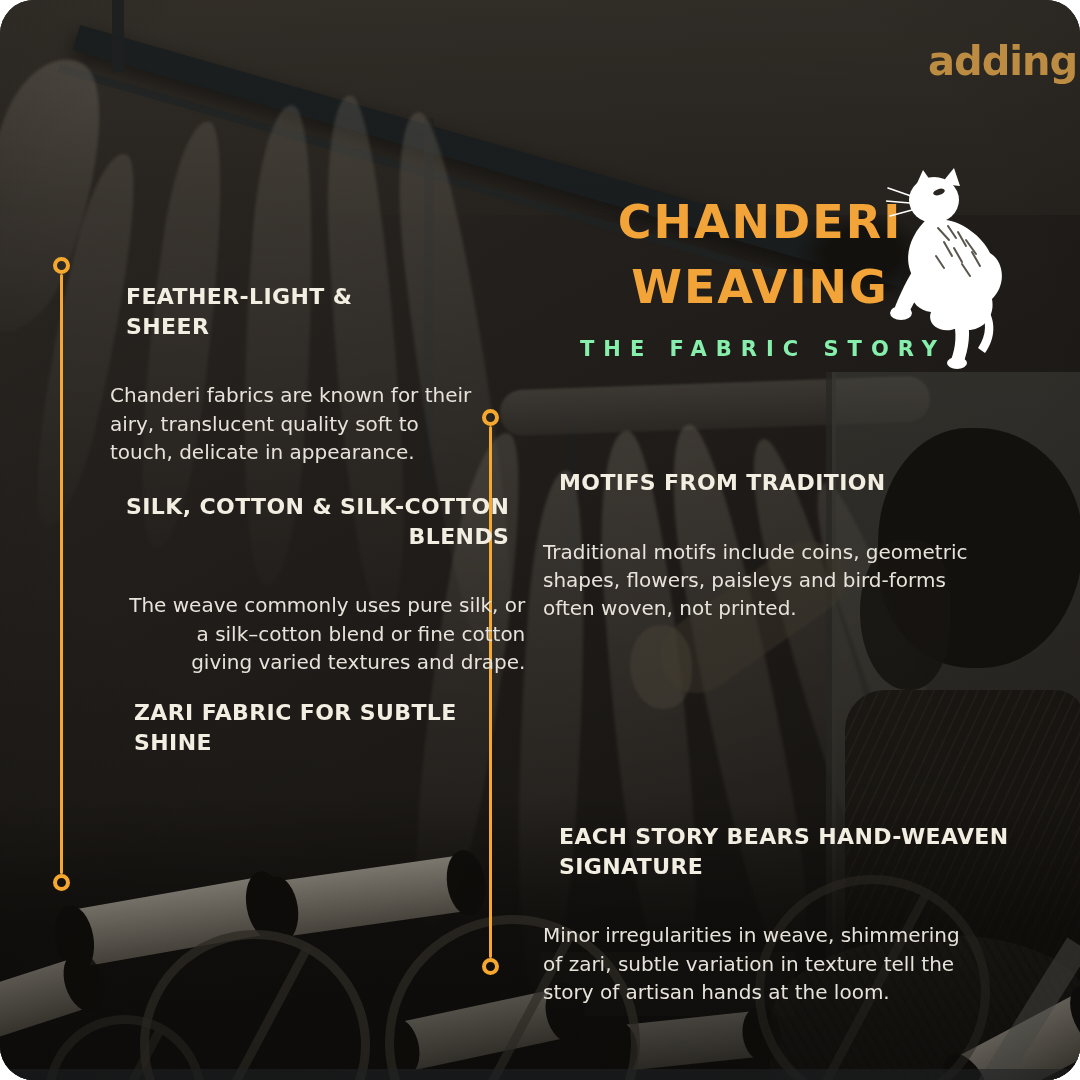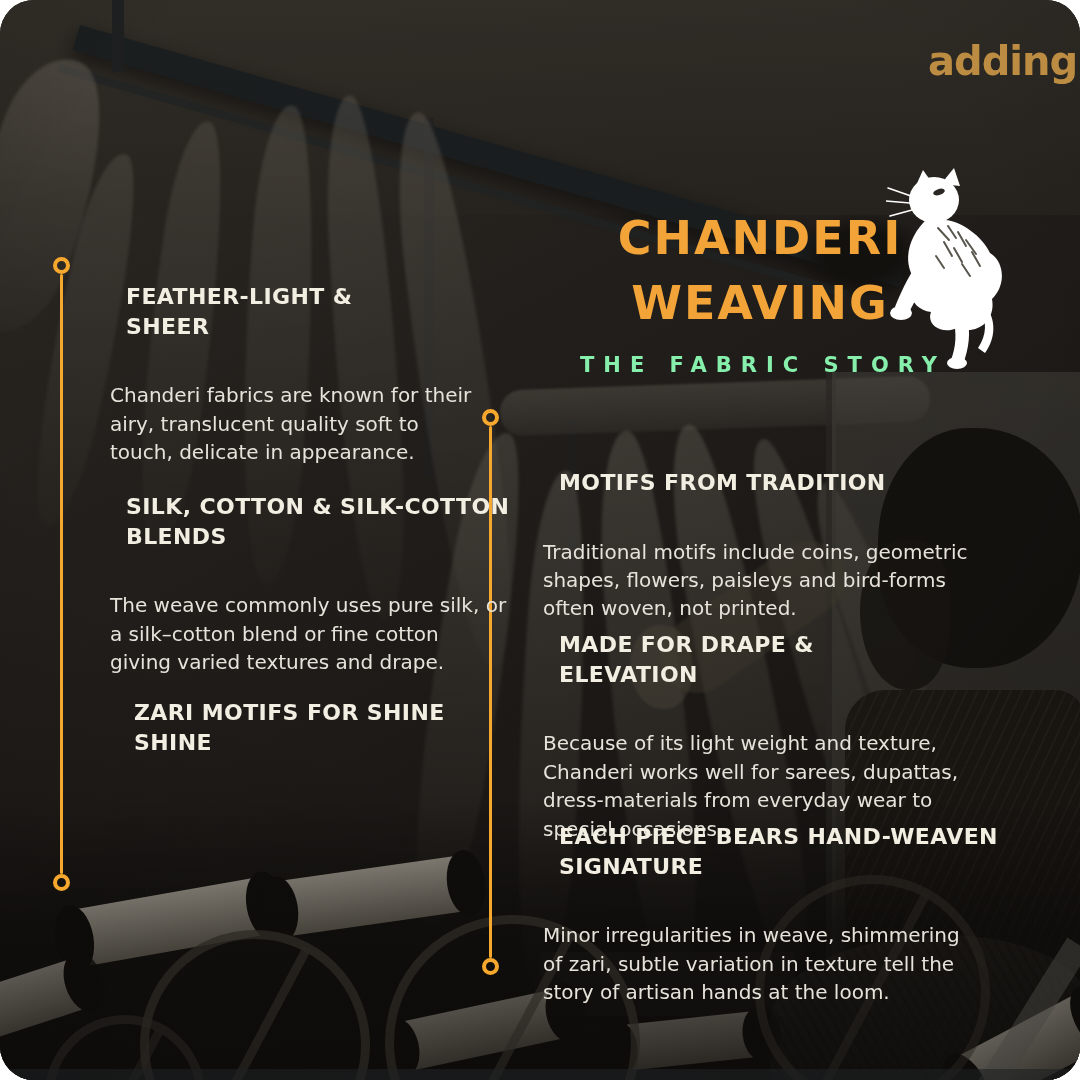--- a/index.html
+++ b/index.html
@@ -61,37 +61,37 @@
   .wh2{left:385px;top:915px;width:255px;height:255px;opacity:.8;}
   .wh3{left:755px;top:875px;width:235px;height:235px;opacity:.55;}
   .wh4{left:45px;top:1015px;width:160px;height:160px;opacity:.6;}
   .frame-br{position:absolute;left:1015px;top:930px;width:26px;height:190px;background:#8e8d86;transform:rotate(32deg);opacity:.5;}
   .bottom-strip{position:absolute;left:0;bottom:0;width:100%;height:11px;background:#343b42;opacity:.6;}
   .vignette{position:absolute;inset:0;z-index:2;background:
     radial-gradient(125% 105% at 48% 32%,rgba(14,12,10,0) 38%,rgba(9,8,6,.5) 100%),
     linear-gradient(rgba(16,14,12,.32),rgba(16,14,12,.4));}
   
   .logo{position:absolute;left:928px;top:38px;z-index:6;font-size:40px;font-weight:700;color:#BC8C42;letter-spacing:-1px;}
-  .title-block{position:absolute;left:560px;top:206px;width:400px;z-index:5;text-align:center;}
+  .title-block{position:absolute;left:560px;top:190px;width:400px;z-index:5;text-align:center;}
   .title{font-size:46px;font-weight:700;line-height:1.42;letter-spacing:2px;color:#F2A438;white-space:pre;margin:0;}
   .subtitle{margin-top:16px;font-size:21px;font-weight:700;letter-spacing:9px;color:#86efac;white-space:pre;padding-left:6px;}
   .cat{position:absolute;left:886px;top:168px;width:132px;height:208px;z-index:6;}
   .timeline-line{position:absolute;width:3px;background:#F6A72E;z-index:5;border-radius:2px;}
   .timeline-dot{position:absolute;width:17px;height:17px;border:4px solid #F6A72E;border-radius:50%;background:rgba(20,18,15,.2);z-index:5;}
   .tl-left-line{left:60px;top:274px;height:600px;}
   .tl-left-dot-top{left:53px;top:257px;}
   .tl-left-dot-bottom{left:53px;top:874px;}
   .tl-right-line{left:489px;top:426px;height:532px;}
   .tl-right-dot-top{left:482px;top:409px;}
   .tl-right-dot-bottom{left:482px;top:958px;}
   .section{position:absolute;z-index:5;}
   .sec-heading{font-size:22px;font-weight:700;line-height:1.35;letter-spacing:.4px;color:#F3EEE2;white-space:pre;margin:16px;}
   .sec-body{margin-top:40px;font-size:20px;font-weight:400;line-height:1.42;color:#E7E3DB;white-space:pre;}
   .sec-l1{left:110px;top:266px;}
-  .sec-l2{left:110px;top:476px;}
+  .sec-l2{left:110px;top:476px;text-align:right;}
   .sec-l3{left:118px;top:682px;}
   .sec-r1{left:543px;top:452px;}
   .sec-r2{left:543px;top:614px;}
   .sec-r3{left:543px;top:806px;}
 </style>
 </head>
 <body>
 
 <div class="poster">
 
@@ -197,39 +197,31 @@
 touch, delicate in appearance.</div>
   </div>
   <div class="section sec-l2">
     <h2 class="sec-heading">SILK, COTTON &amp; SILK-COTTON
 BLENDS</h2>
     <div class="sec-body">The weave commonly uses pure silk, or
 a silk–cotton blend or fine cotton
 giving varied textures and drape.</div>
   </div>
   <div class="section sec-l3">
-    <h2 class="sec-heading">ZARI MOTIFS FOR SHINE
+    <h2 class="sec-heading">ZARI FABRIC FOR SUBTLE
 SHINE</h2>
   </div>
 
   <div class="section sec-r1">
     <h2 class="sec-heading">MOTIFS FROM TRADITION</h2>
     <div class="sec-body">Traditional motifs include coins, geometric
 shapes, flowers, paisleys and bird-forms
 often woven, not printed.</div>
   </div>
-  <div class="section sec-r2">
-    <h2 class="sec-heading">MADE FOR DRAPE &amp;
-ELEVATION</h2>
-    <div class="sec-body">Because of its light weight and texture,
-Chanderi works well for sarees, dupattas,
-dress-materials from everyday wear to
-special occasions.</div>
-  </div>
   <div class="section sec-r3">
-    <h2 class="sec-heading">EACH PIECE BEARS HAND-WEAVEN
+    <h2 class="sec-heading">EACH STORY BEARS HAND-WEAVEN
 SIGNATURE</h2>
     <div class="sec-body">Minor irregularities in weave, shimmering
 of zari, subtle variation in texture tell the
 story of artisan hands at the loom.</div>
   </div>
 
 </div>
 
 </body></html>

